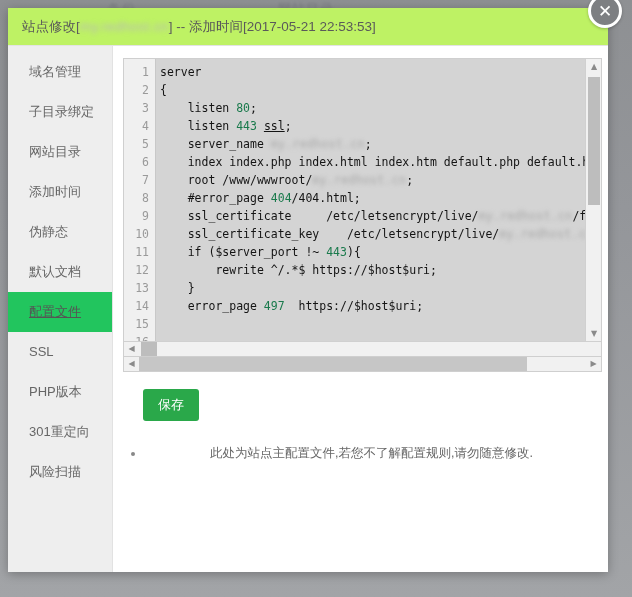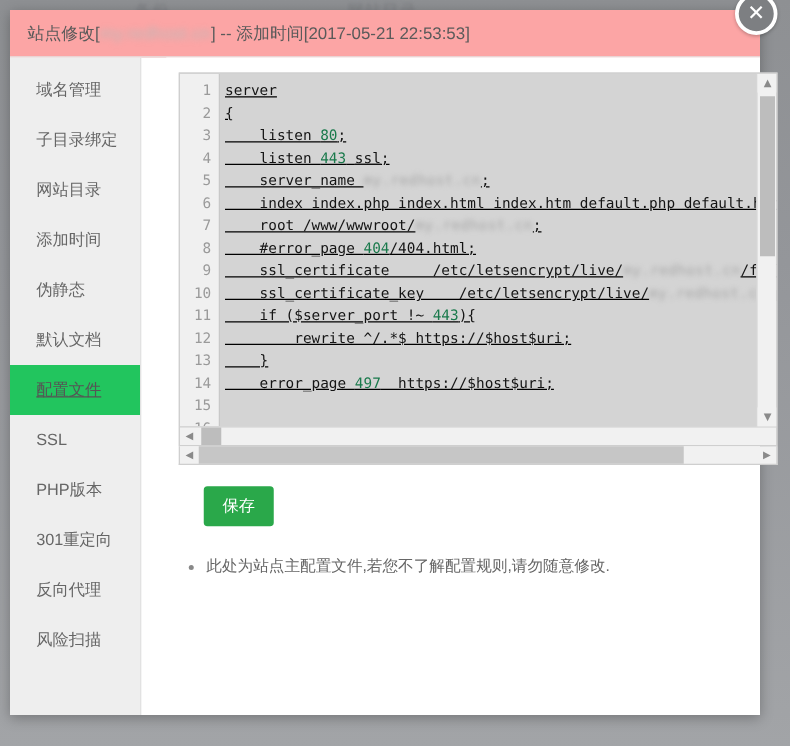--- a/index.html
+++ b/index.html
@@ -42,21 +42,21 @@
     height: 564px;
     background: #ffffff;
     box-shadow: 0 2px 10px rgba(0,0,0,.28);
     display: flex;
     flex-direction: column;
   }
 
   #modal-titlebar {
     height: 38px;
     flex: 0 0 38px;
-    background: #fca5a5;
+    background: #bef264;
     border-bottom: 1px solid #e3e3e3;
     display: flex;
     align-items: center;
     padding: 0 14px;
     box-sizing: border-box;
   }
   #modal-title {
     font-size: 13.5px;
     color: #5a5a5a;
     white-space: nowrap;
@@ -85,21 +85,20 @@
     text-align: center;
     cursor: pointer;
     font-family: "DejaVu Sans", sans-serif;
     box-shadow: 0 1px 3px rgba(0,0,0,.25);
   }
 
   #modal-body {
     flex: 1 1 auto;
     display: flex;
     min-height: 0;
-    gap: 20px;
   }
 
   
   #sidebar {
     width: 105px;
     flex: 0 0 105px;
     background: #eeeeee;
     border-right: 1px solid #e2e2e2;
     padding-top: 6px;
     box-sizing: border-box;
@@ -166,21 +165,20 @@
     box-sizing: border-box;
   }
   #code-area {
     flex: 1 1 auto;
     background: #d4d4d4;
     padding-top: 4px;
     padding-left: 4px;
     overflow: hidden;
     min-width: 0;
     position: relative;
-    text-decoration: underline;
   }
   .code-line {
     height: 18px;
     line-height: 18px;
     font-family: "DejaVu Sans Mono", "Liberation Mono", monospace;
     font-size: 11.5px;
     color: #141414;
     white-space: pre;
     box-sizing: border-box;
   }
@@ -313,20 +311,21 @@
   
   #hint-list {
     margin: 23px 0 0 0;
     padding-left: 22px;
     list-style: disc;
   }
   #hint-list li {
     font-size: 12.5px;
     color: #666666;
     line-height: 18px;
+    text-align: center;
   }
   #hint-list li::marker { color: #888888; }
 </style>
 </head>
 <body>
 
 <div id="page-backdrop">
   <span class="backdrop-ghost-text g1">备份</span>
   <span class="backdrop-ghost-text g2">网站目录</span>
 </div>
@@ -347,21 +346,20 @@
         <div class="sidebar-item"><span>域名管理</span></div>
         <div class="sidebar-item"><span>子目录绑定</span></div>
         <div class="sidebar-item"><span>网站目录</span></div>
         <div class="sidebar-item"><span>添加时间</span></div>
         <div class="sidebar-item"><span>伪静态</span></div>
         <div class="sidebar-item"><span>默认文档</span></div>
         <div class="sidebar-item active"><span>配置文件</span></div>
         <div class="sidebar-item"><span>SSL</span></div>
         <div class="sidebar-item"><span>PHP版本</span></div>
         <div class="sidebar-item"><span>301重定向</span></div>
-        <div class="sidebar-item"><span>反向代理</span></div>
         <div class="sidebar-item"><span>风险扫描</span></div>
       </div>
 
     <div id="content">
 
       <div id="editor-frame">
         <div id="editor-main">
           <div id="gutter">
               <div class="gutter-num">1</div>
               <div class="gutter-num">2</div>

